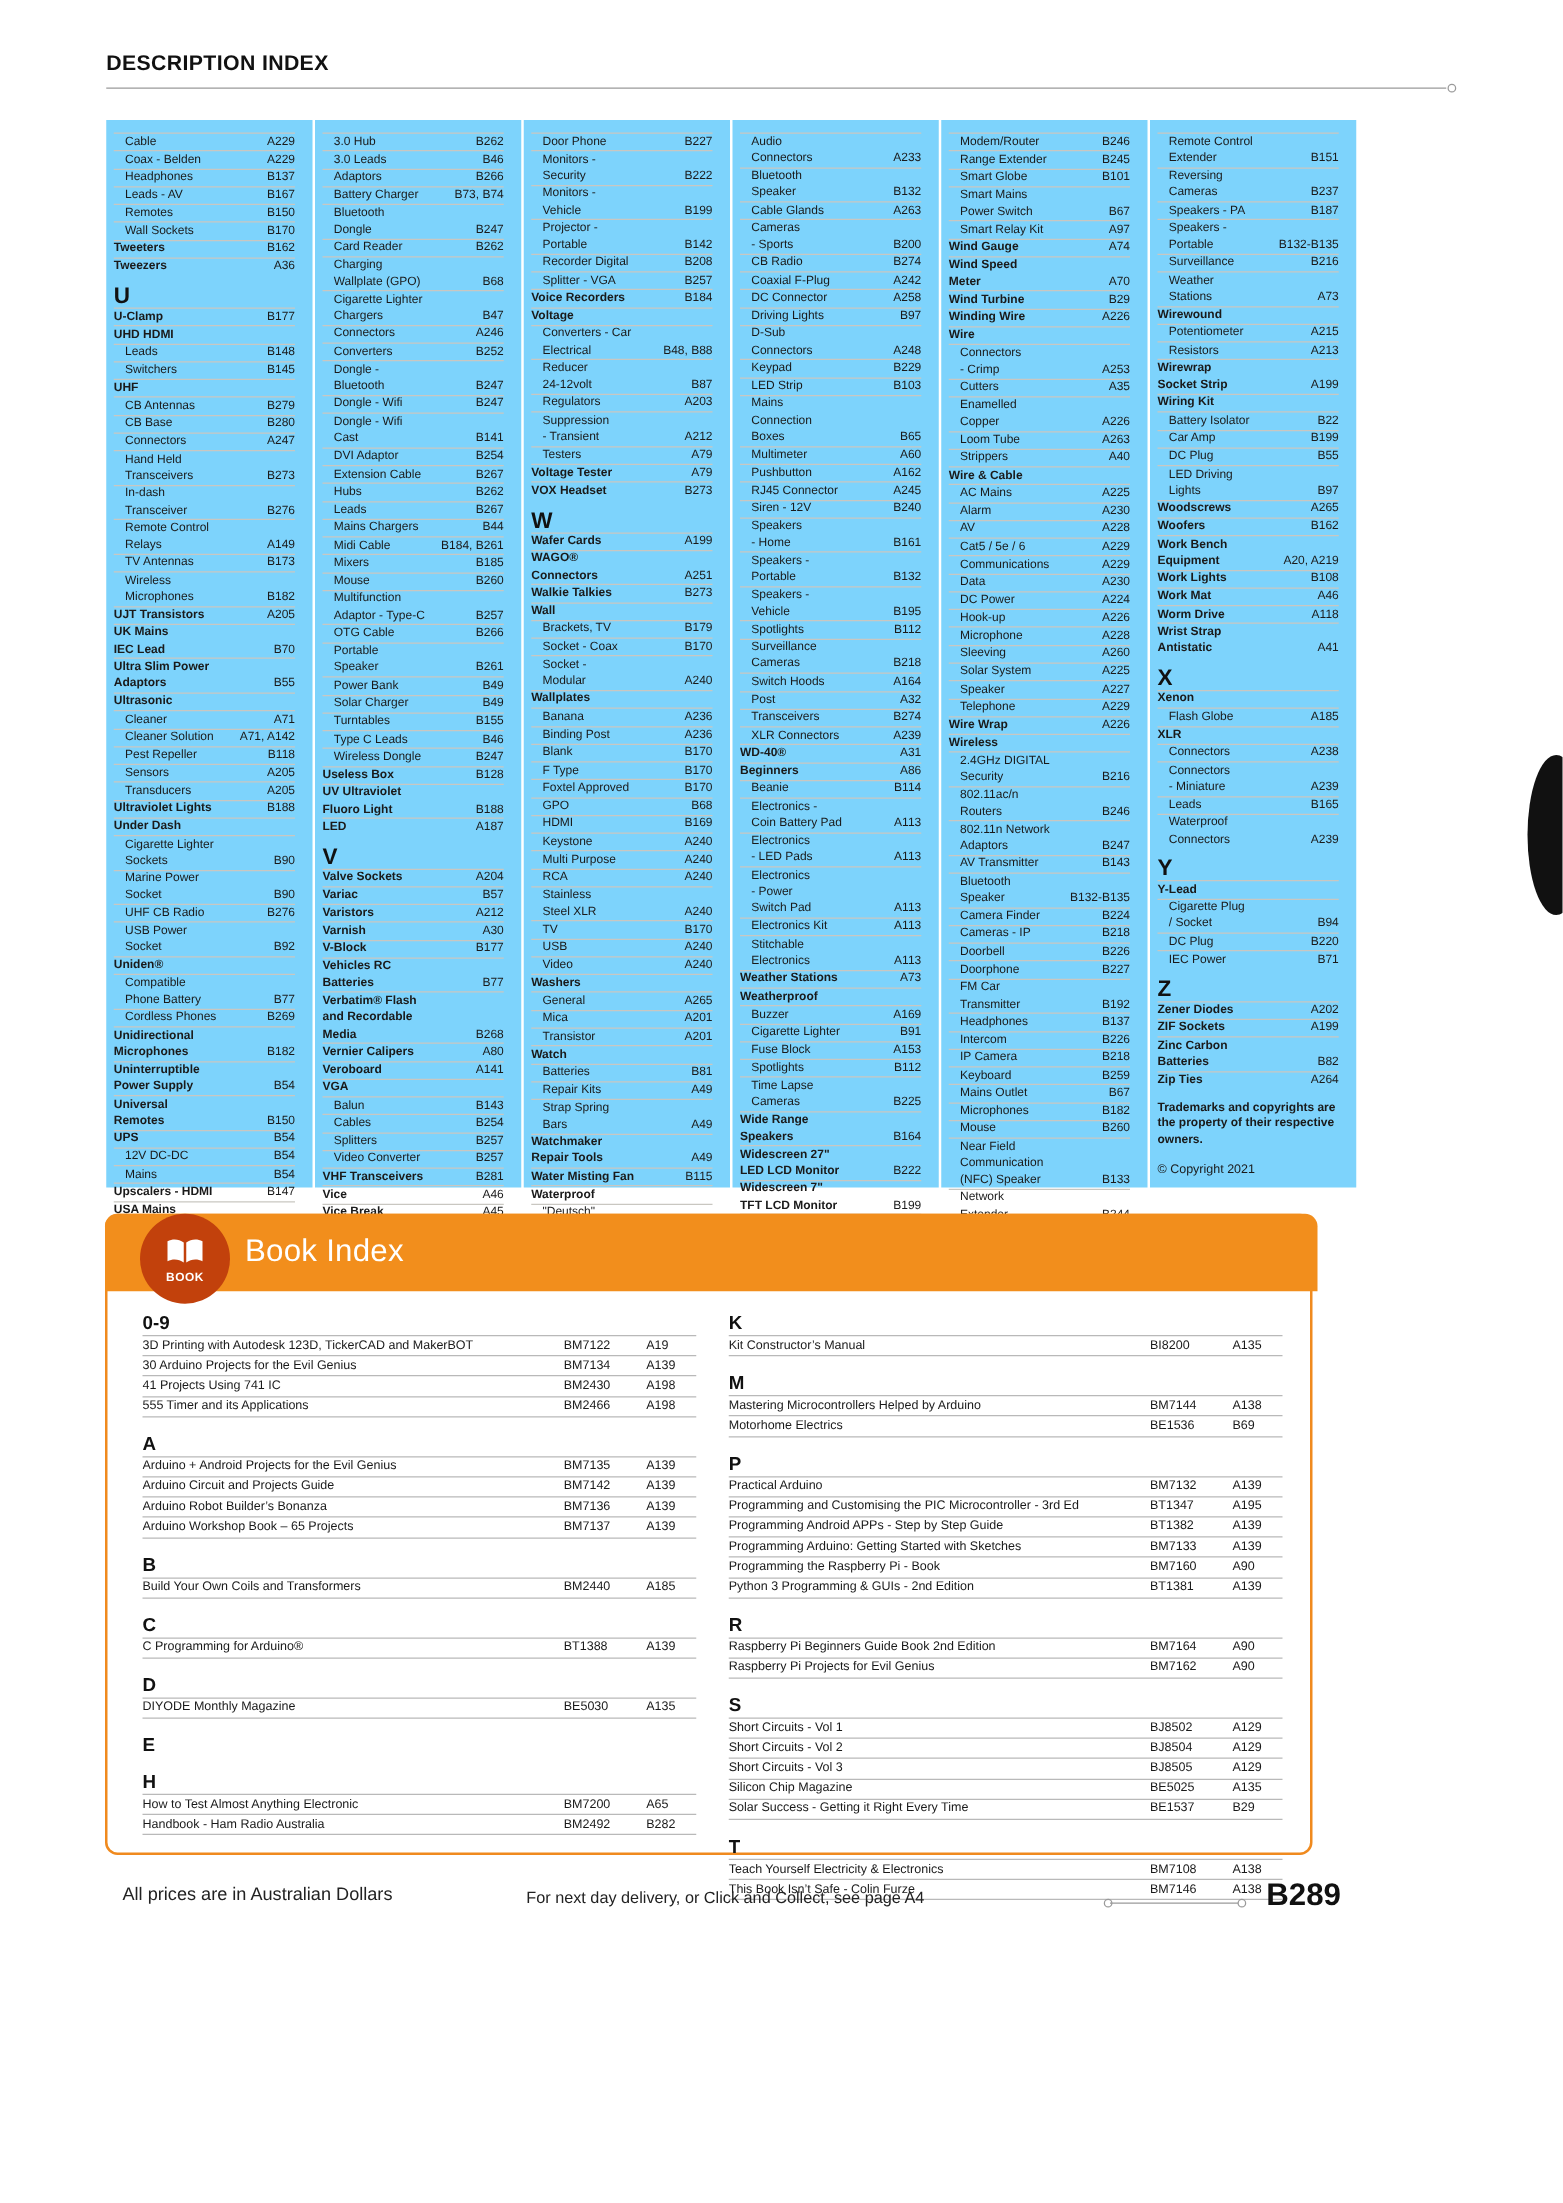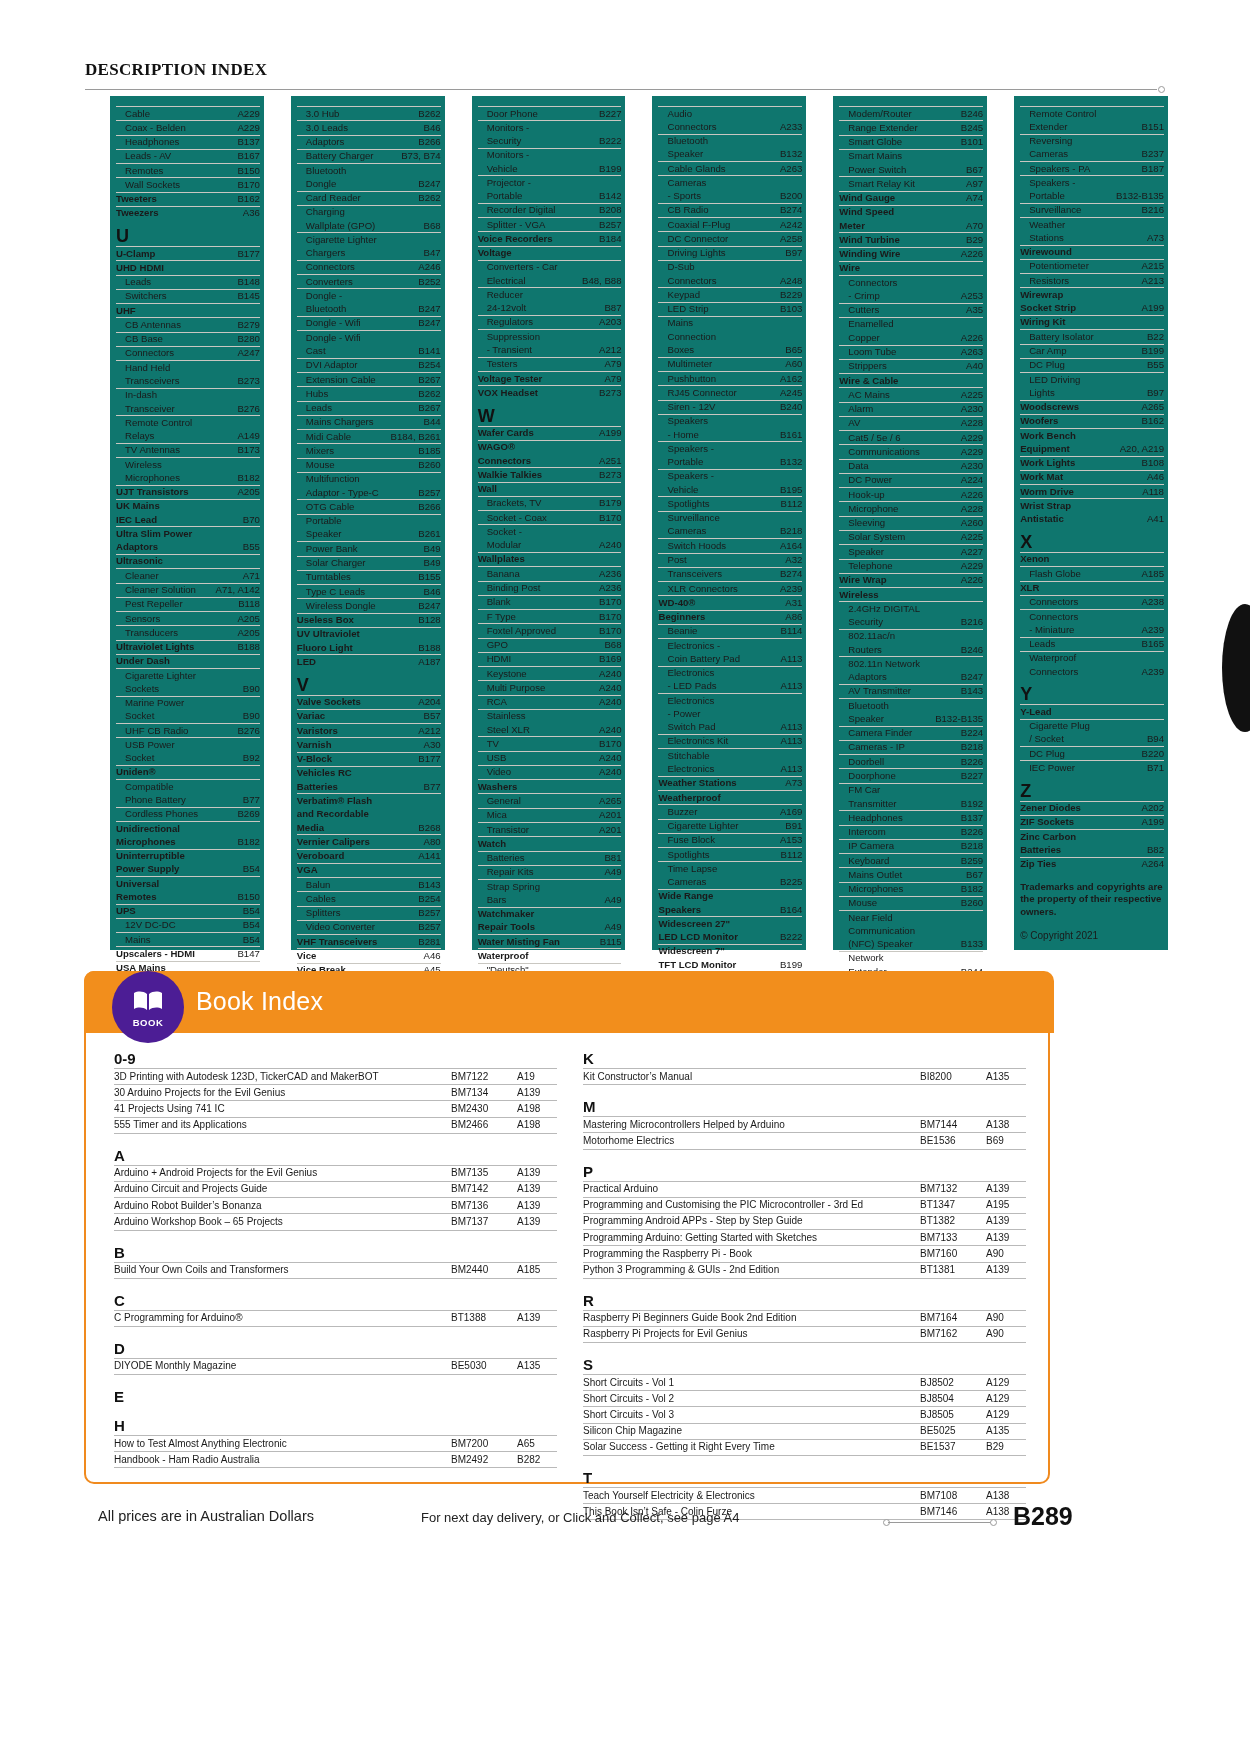--- a/index.html
+++ b/index.html
@@ -8,46 +8,45 @@
     width:1250px; height:1762px;
     background:#ffffff;
     font-family:"Liberation Sans", sans-serif;
     color:#1a1a1a;
     position:relative;
     overflow:hidden;
   }
 
   
   .page-head {
-    position:absolute; left:85px; top:60px; width:1080px;font-family:Liberation Serif, serif;
+    position:absolute; left:85px; top:41px; width:1080px;
   }
   .page-title {
     font-size:17px; font-weight:bold; letter-spacing:0.3px;
     color:#111; margin:0 0 6px 0;
   }
   .rule-wrap { position:relative; height:8px; }
   .rule { position:absolute; left:0; right:8px; top:3px; height:1px; background:#9a9a9a; }
   .rule-dot {
     position:absolute; right:0; top:0; width:7px; height:7px;
     border:1px solid #9a9a9a; border-radius:50%; background:#fff;
   }
 
   
   .index-grid {
     position:absolute; left:85px; top:96px;
     width:1083px; height:854px;
     display:flex; gap:2px;
   }
   .idx-col {
     width:165px;
-    background:#0f766e;
-    padding:10px 4px 6px 6px;
+    background:#7dd3fc;
+    padding:10px 14px 6px 6px;
     font-size:9.6px;
     line-height:1.28;
-    margin-left:25px;
   }
   .idx-col.last { width:165px; }
 
   .letter-head {
     font-size:18px; font-weight:bold; color:#111;
     margin:7px 0 1px 0; line-height:1;
   }
 
   .row {
     display:flex; justify-content:space-between; align-items:flex-end;
@@ -78,21 +77,21 @@
   }
   .book-bar {
     position:absolute; left:-2px; top:-2px;
     width:970px; height:62px;
     background:#f28e1c;
     border-radius:10px 10px 0 0;
   }
   .book-badge {
     position:absolute; left:26px; top:-2px;
     width:72px; height:72px; border-radius:50%;
-    background:#4c1d95;
+    background:#c2410c;
     display:flex; flex-direction:column;
     align-items:center; justify-content:center;
     z-index:3;
   }
   .book-glyph { font-size:22px; color:#fff; line-height:1; margin-top:3px; }
   .book-badge-label {
     font-size:9.5px; font-weight:bold; color:#fff; letter-spacing:0.5px;
     margin-top:2px;
   }
   .book-bar-title {

